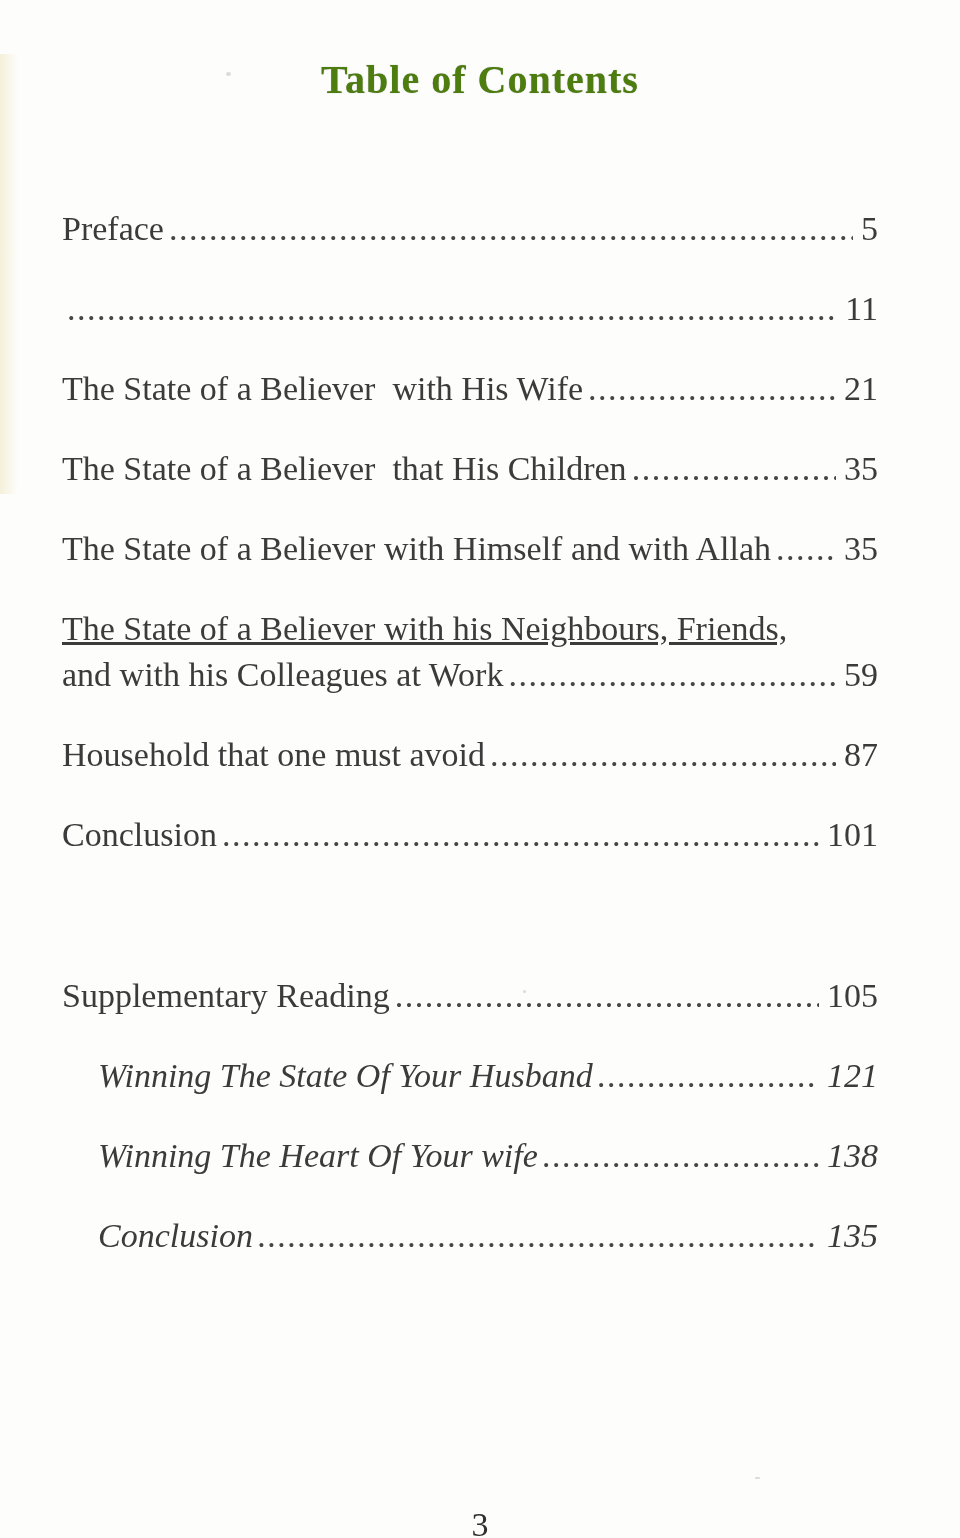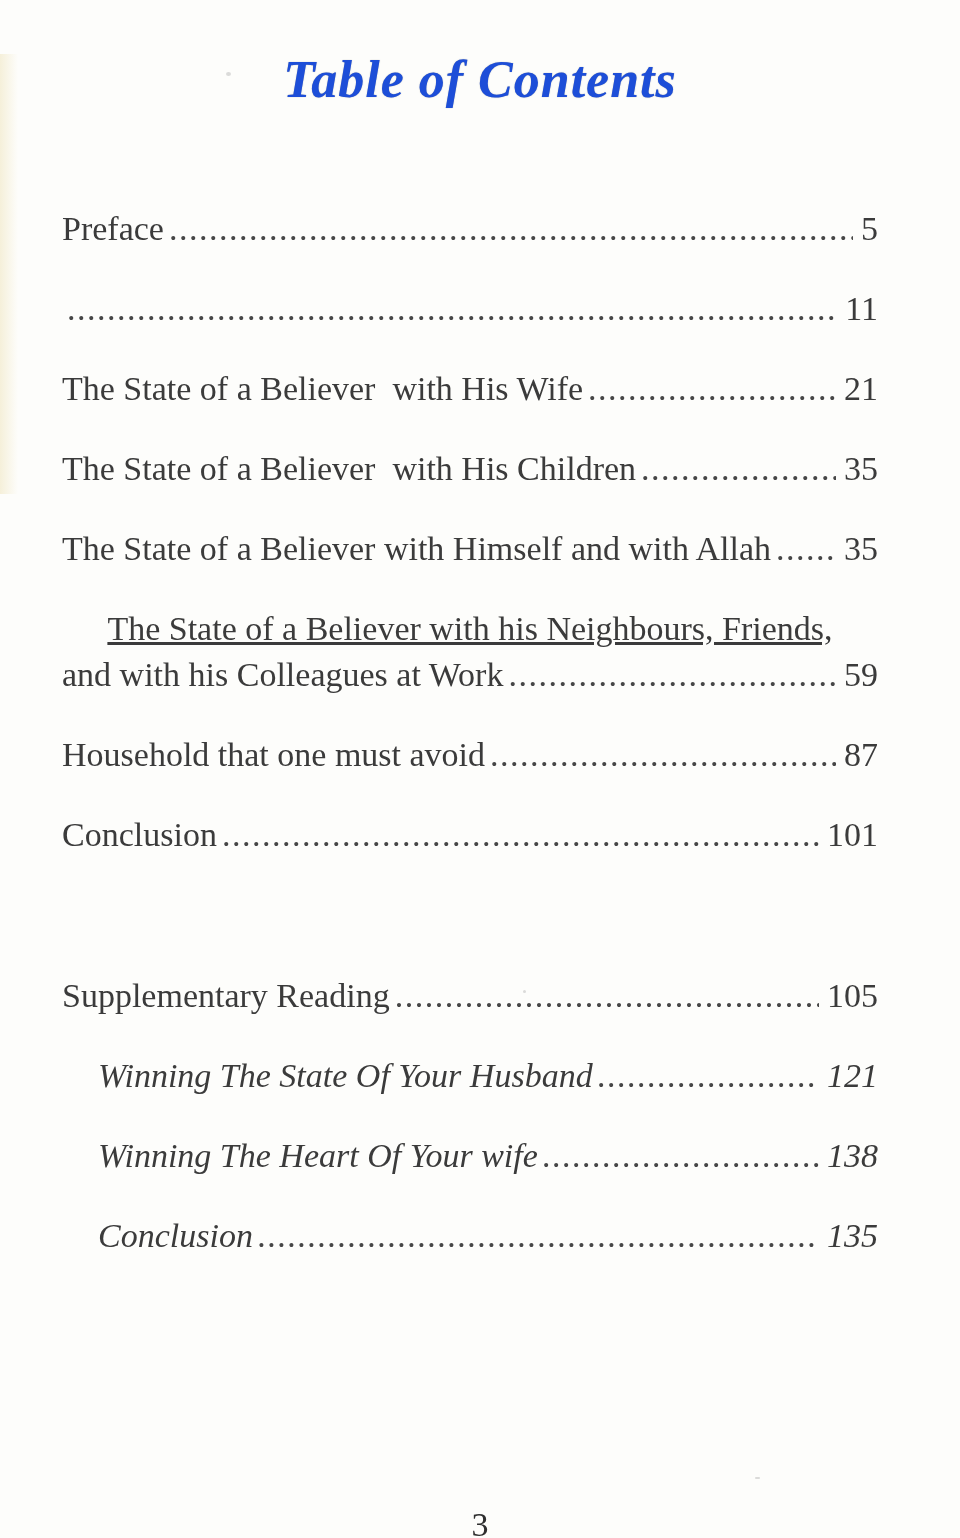--- a/index.html
+++ b/index.html
@@ -36,34 +36,32 @@
     border-radius: 50%;
     opacity: 0.35;
   }
   .speck.s1 { left: 226px; top: 18px;  width: 5px; height: 4px; }
   .speck.s2 { left: 523px; top: 936px; width: 3px; height: 3px; }
   .speck.s3 { left: 755px; top: 1423px; width: 5px; height: 2px; border-radius: 1px; }
 
   h1.doc-title {
     margin: 54px 0 0 0;
     text-align: center;
-    font-size: 52px;
+    font-size: 40px;
     line-height: 52px;
     font-weight: bold;
-    color: #1d4ed8;
+    color: #4d7c0f;
     letter-spacing: 1px;
     text-shadow: 0 0 1px rgba(90,90,90,0.55);
-    font-style: italic;
   }
 
   .toc {
     margin: 100px 82px 0 62px;
     font-size: 34px;
     line-height: 46px;
-    text-align: center;
   }
   .entry {
     margin-bottom: 34px;
   }
   .row {
     display: flex;
     align-items: baseline;
   }
   .t {
     white-space: pre;
@@ -132,21 +130,21 @@
       <span class="p">11</span>
     </div>
 
     <div class="entry row">
       <span class="t">The State of a Believer  with His Wife</span>
       <span class="leader"></span>
       <span class="p">21</span>
     </div>
 
     <div class="entry row">
-      <span class="t">The State of a Believer  with His Children</span>
+      <span class="t">The State of a Believer  that His Children</span>
       <span class="leader"></span>
       <span class="p">35</span>
     </div>
 
     <div class="entry row">
       <span class="t">The State of a Believer with Himself and with Allah</span>
       <span class="leader"></span>
       <span class="p">35</span>
     </div>
 

